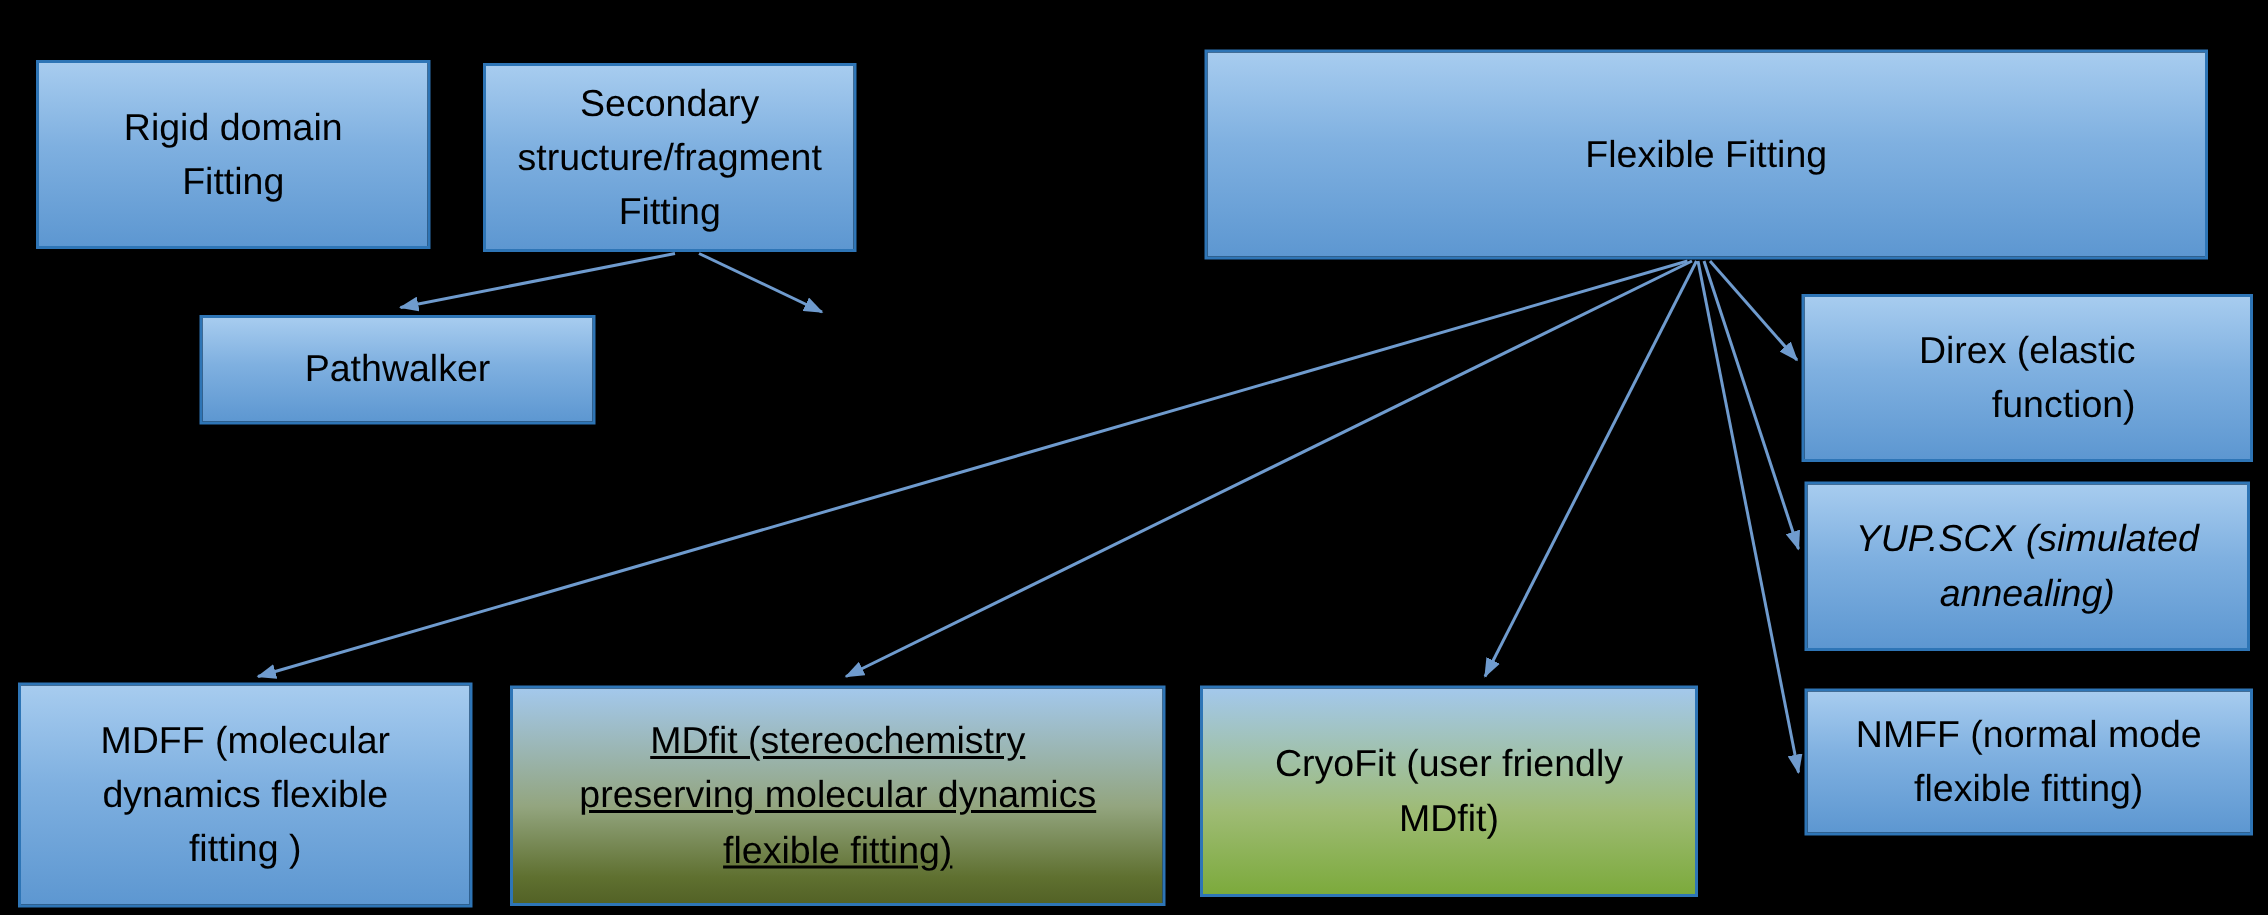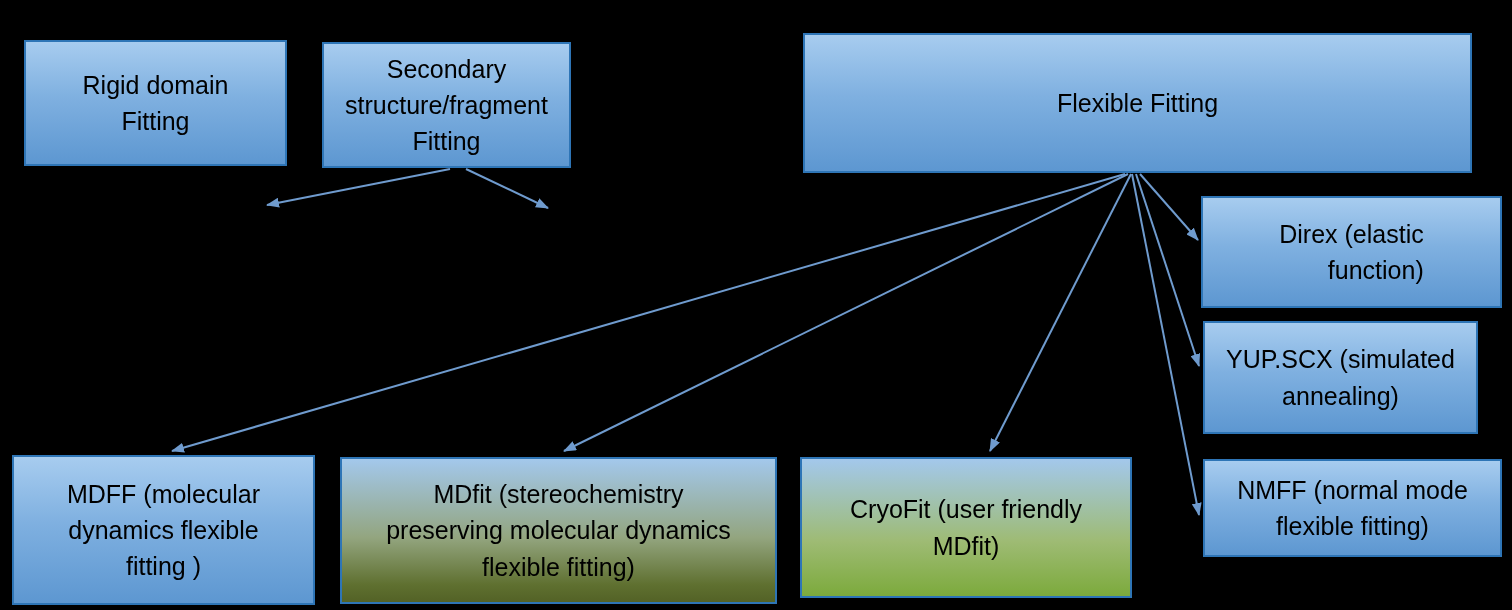--- a/index.html
+++ b/index.html
@@ -32,33 +32,34 @@
     text-align: center;
     border: 2px solid #2E75B6;
     background: linear-gradient(180deg, #A7CCEF 0%, #7FB0E0 45%, #5D97D1 100%);
     color: #000000;
     font-size: 25px;
     line-height: 1.45;
     white-space: pre-line;
   }
   .box.grad-mdfit {
     background: linear-gradient(180deg, #A3C8EC 0%, #93A57F 55%, #5F7030 88%, #536226 100%);
+    text-decoration: underline;
   }
   .box.grad-cryofit {
     background: linear-gradient(180deg, #A3C8EC 0%, #9EBB74 60%, #7CAA3C 100%);
   }
 
   
   .b-rigid    { left: 24px;   top: 40px;  width: 263px; height: 126px; }
   .b-secondary{ left: 322px;  top: 42px;  width: 249px; height: 126px; }
   .b-flexible { left: 803px;  top: 33px;  width: 669px; height: 140px; }
   .b-pathwalker { left: 133px; top: 210px; width: 264px; height: 73px; }
   .b-rosetta  { left: 424px;  top: 212px; width: 256px; height: 70px; }
   .b-direx    { left: 1201px; top: 196px; width: 301px; height: 112px; text-align: right; }
-  .b-yupscx   { left: 1203px; top: 321px; width: 275px; height: 113px; }
+  .b-yupscx   { left: 1203px; top: 321px; width: 297px; height: 113px; font-style: italic; }
   .b-nmff     { left: 1203px; top: 459px; width: 299px; height: 98px; }
   .b-mdff     { left: 12px;   top: 455px; width: 303px; height: 150px; text-align: center; }
   .b-mdfit    { left: 340px;  top: 457px; width: 437px; height: 147px; }
   .b-cryofit  { left: 800px;  top: 457px; width: 332px; height: 141px; }
 </style>
 </head>
 <body>
 
 <div class="canvas">
 
@@ -80,20 +81,21 @@
 
   <div class="box b-rigid">Rigid domain
 Fitting</div>
 
   <div class="box b-secondary">Secondary
 structure/fragment
 Fitting</div>
 
   <div class="box b-flexible">Flexible Fitting</div>
 
+  <div class="box b-pathwalker">Pathwalker</div>
 
 
   <div class="box b-direx">Direx (elastic
 function)</div>
 
   <div class="box b-yupscx">YUP.SCX (simulated
 annealing)</div>
 
   <div class="box b-nmff">NMFF (normal mode
 flexible fitting)</div>

